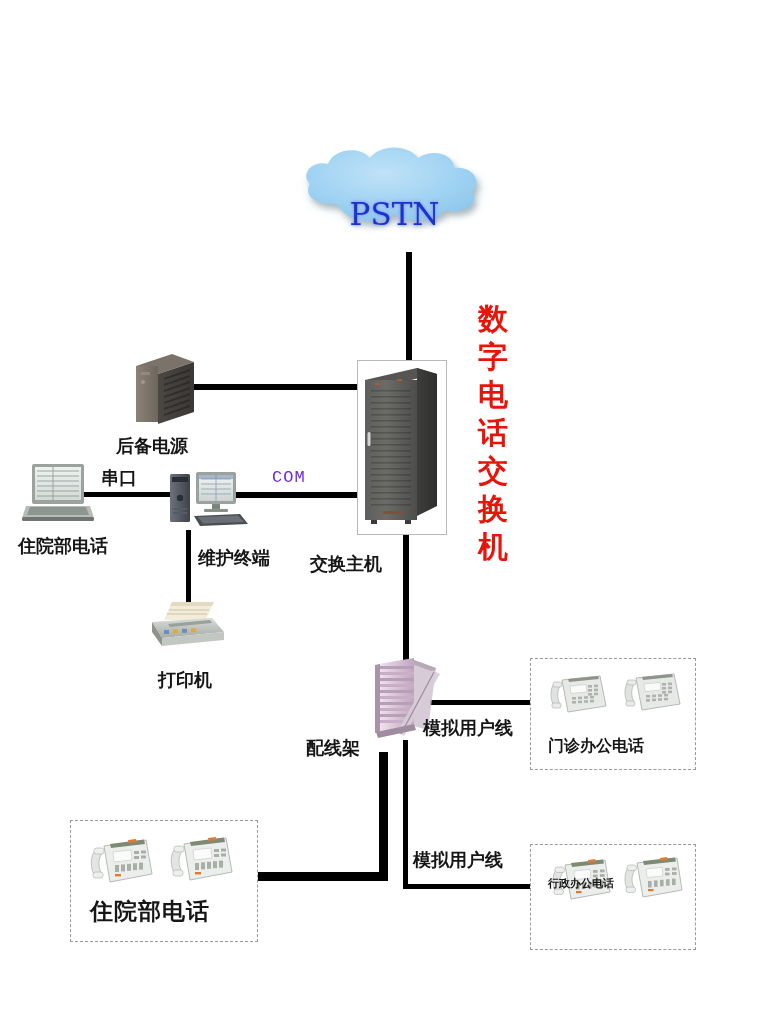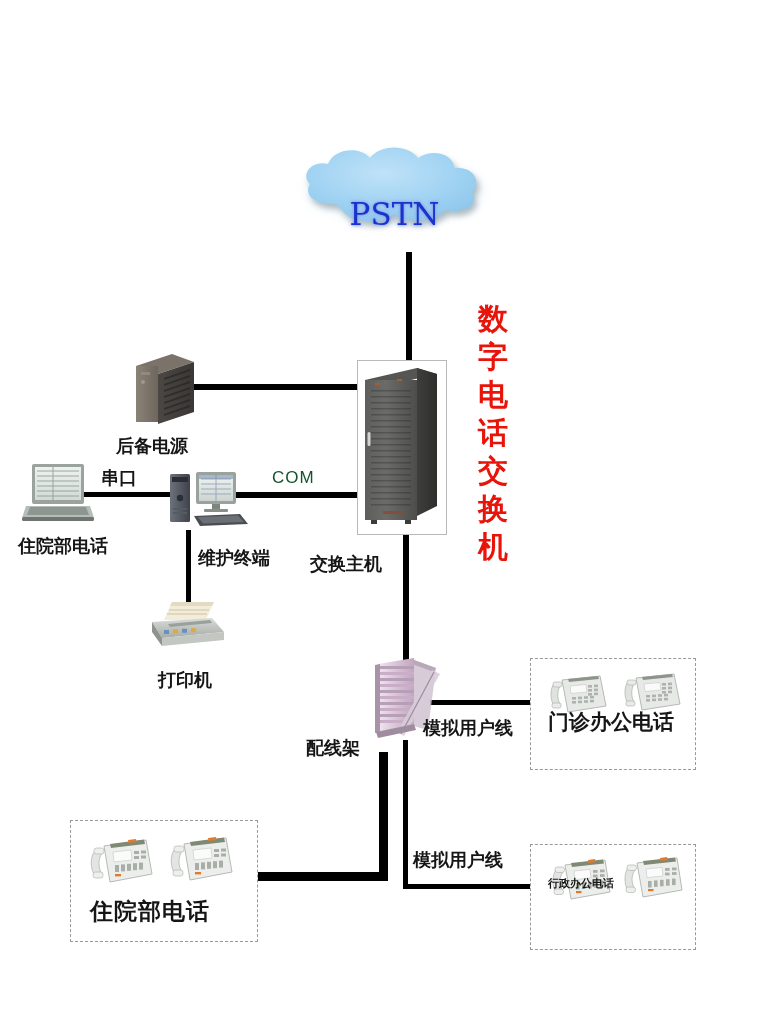--- a/index.html
+++ b/index.html
@@ -26,22 +26,22 @@
   .thick{background:#000;}
 
   
   #rack-box{left:357px;top:360px;width:88px;height:173px;
             border:1.5px solid #b9b9b9;background:#fff;}
   #rack-img{left:363px;top:366px;width:76px;height:161px;}
 
   
   .lbl{font-family:"DejaVu Sans","Liberation Sans",sans-serif;
        font-size:18px;color:#161616;white-space:nowrap;font-weight:bold;}
-  .lbl-serif{font-family:Liberation Sans, sans-serif;
-       font-size:15px;color:#14532d;white-space:nowrap;}
+  .lbl-serif{font-family:Liberation Mono, monospace;
+       font-size:15px;color:#6d28d9;white-space:nowrap;}
 
   
   #red-vert{left:470px;top:300px;width:46px;text-align:center;
             font-family:"DejaVu Sans","Liberation Sans",sans-serif;
             font-weight:bold;font-size:30px;line-height:38px;color:#e8140a;}
   #red-vert span{display:block;}
 
   
   #purple-lbl{left:266px;top:826px;width:120px;
               font-family:"DejaVu Sans","Liberation Sans",sans-serif;
@@ -400,21 +400,21 @@
         <rect x="24" y="31" width="4" height="2.6"></rect>
           <rect x="30" y="30.6" width="4" height="2.6"></rect>
         <rect x="36" y="30.2" width="4" height="2.6"></rect>
           <rect x="42" y="29.8" width="4" height="2.6"></rect>
       </g>
       <path d="M6 14 C2 18 2 30 6 36 L12 34 C9 29 9 21 12 16 Z" fill="#dfe2df" stroke="#b2b6b2" stroke-width="0.8"></path>
       <rect x="5" y="12" width="9" height="5" rx="2" fill="#e8ebe8" stroke="#b2b6b2" stroke-width="0.7"></rect>
       <rect x="4" y="33" width="9" height="5" rx="2" fill="#e8ebe8" stroke="#b2b6b2" stroke-width="0.7"></rect>
     </svg>
   </div>
-  <div class="abs lbl" style="left:548px;top:708px;font-size:21px;">门诊办公电话</div>
+  <div class="abs lbl" style="left:548px;top:736px;font-size:16px;">门诊办公电话</div>
 
   <div class="abs group-box" style="left:70px;top:820px;width:186px;height:120px;"></div>
   <div class="abs" style="left:88px;top:834px;width:66px;height:54px;">
     <svg width="66" height="54" viewBox="0 0 66 54">
       <polygon points="16,12 58,6 64,40 22,48" fill="#eceeec" stroke="#b6bab6" stroke-width="1"></polygon>
       <polygon points="22,10 56,5.5 57,10 23,14" fill="#7e8a73"></polygon>
       <polygon points="40,6 48,5 48.6,8 40.6,9" fill="#e07a2e"></polygon>
       <polygon points="25,18 43,16 44,26 26,28" fill="#fbfbfb" stroke="#c3c7c3" stroke-width="0.6"></polygon>
       <g fill="#a9aea9">
         <rect x="46" y="17" width="5" height="3"></rect>

